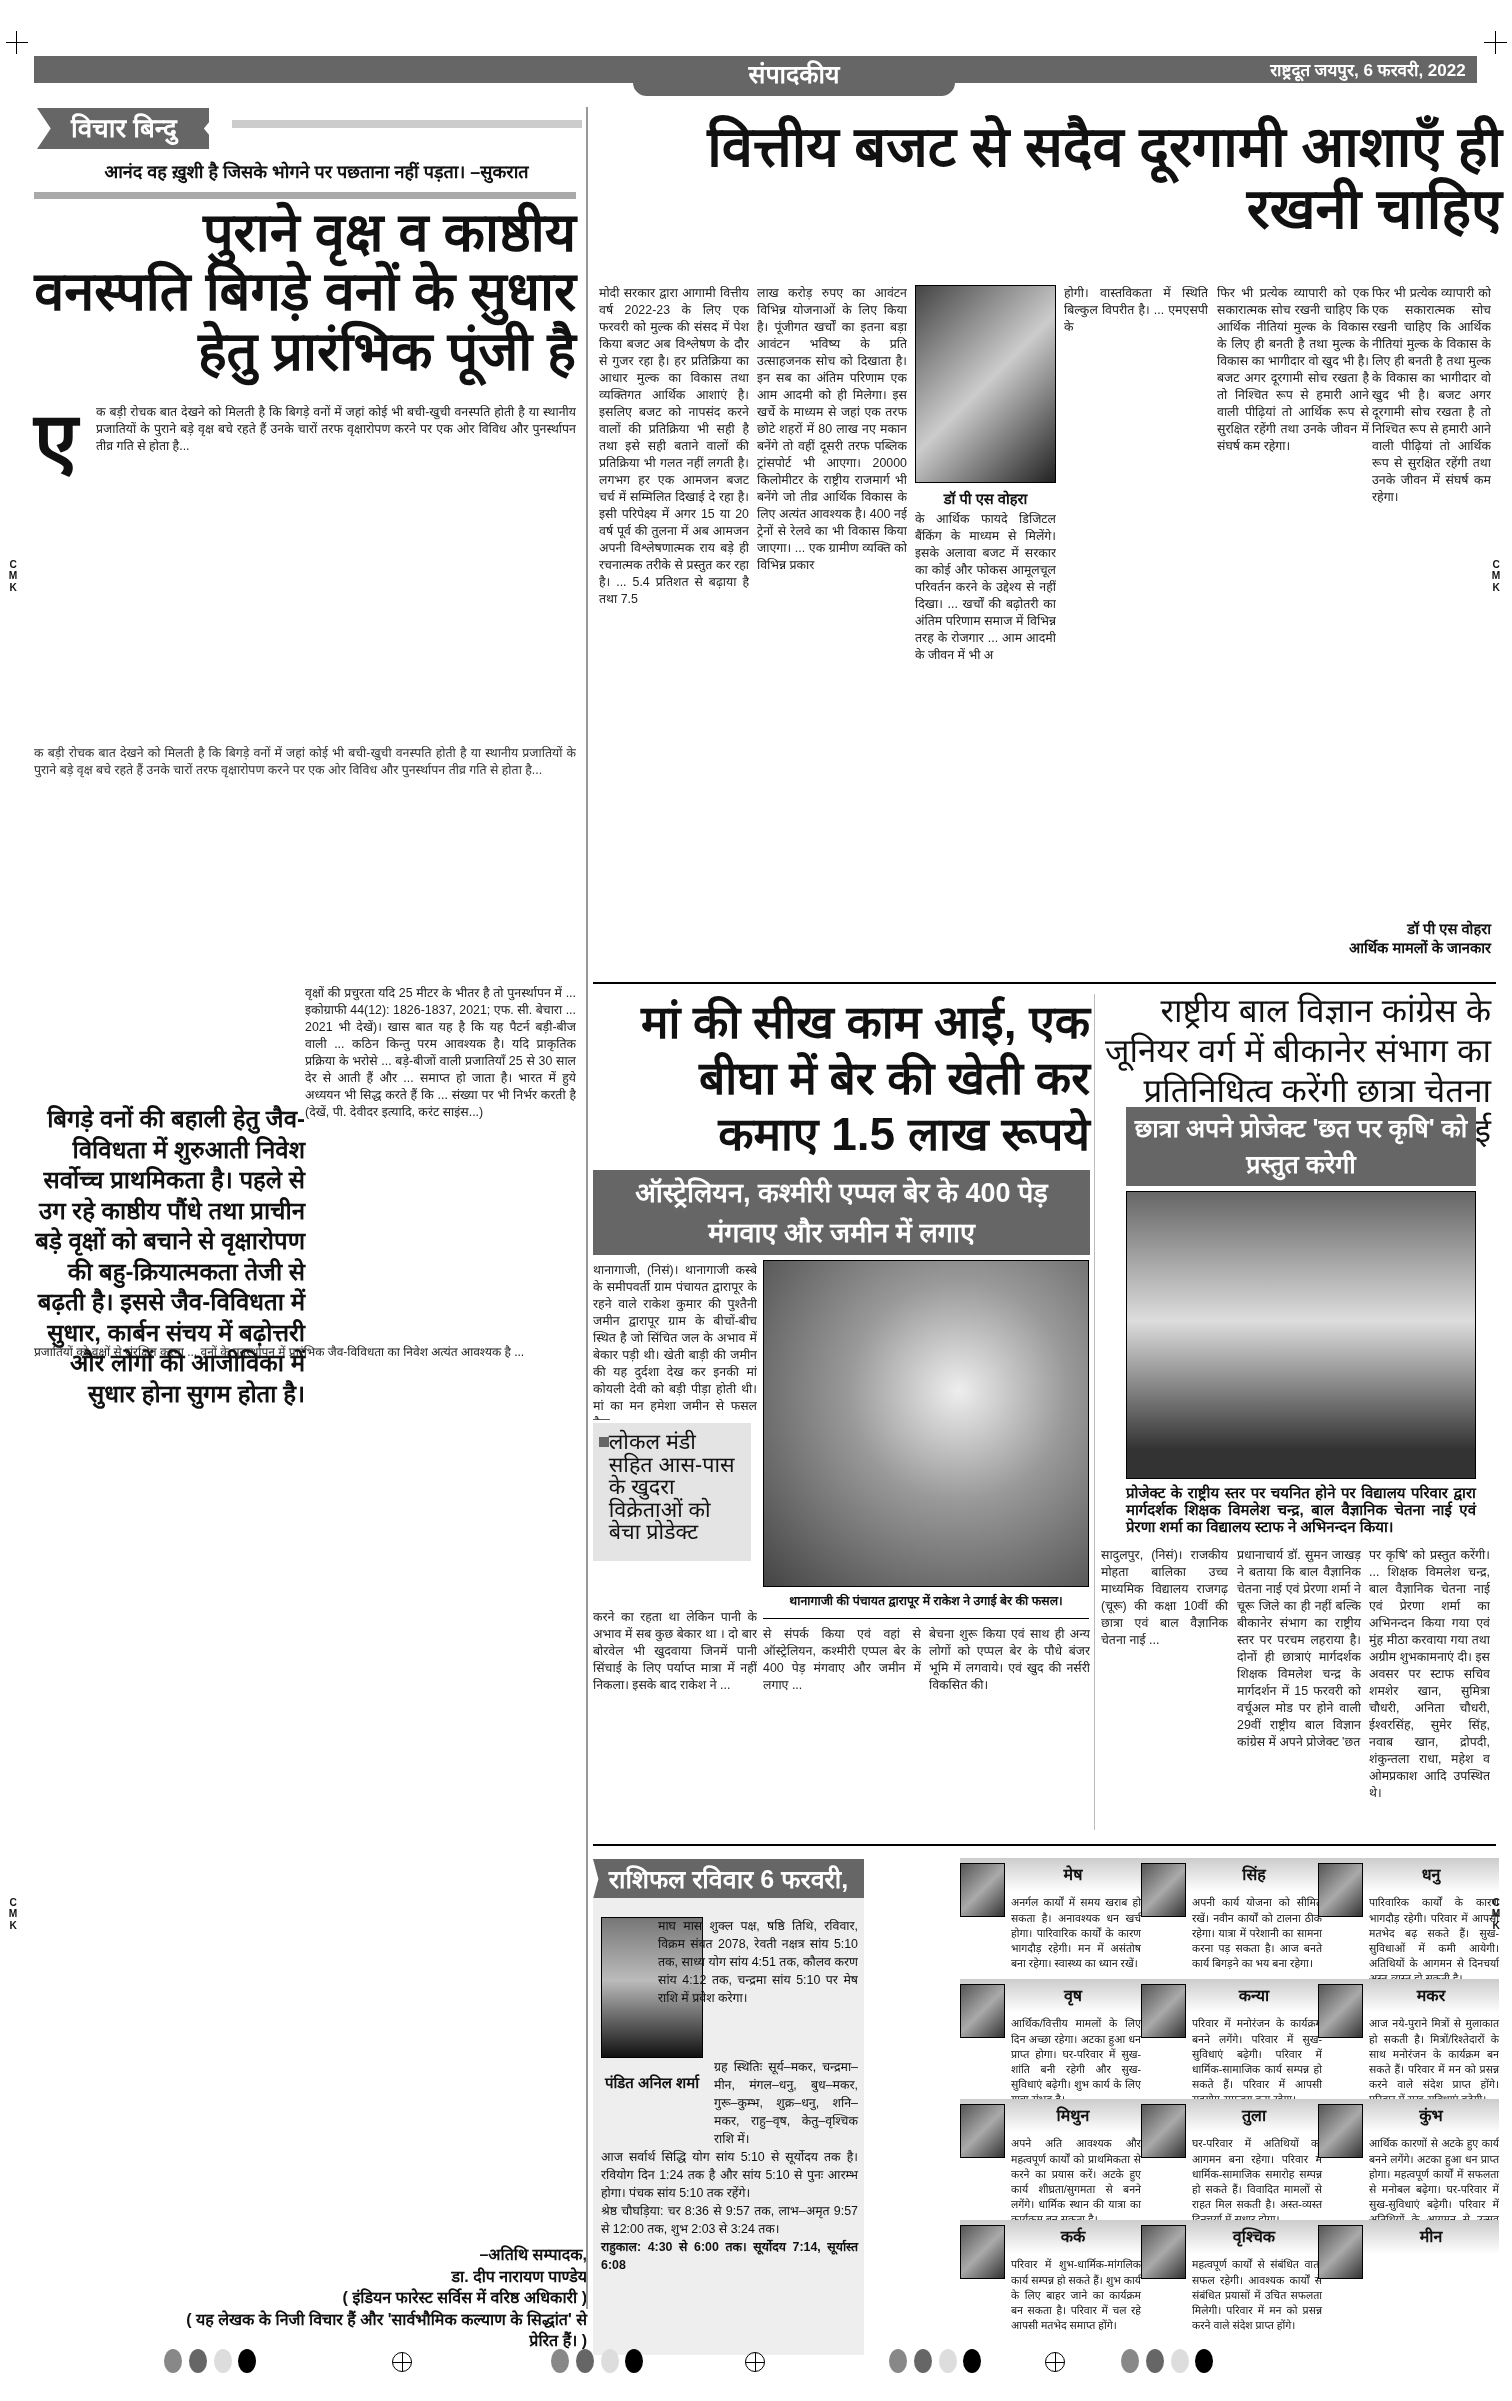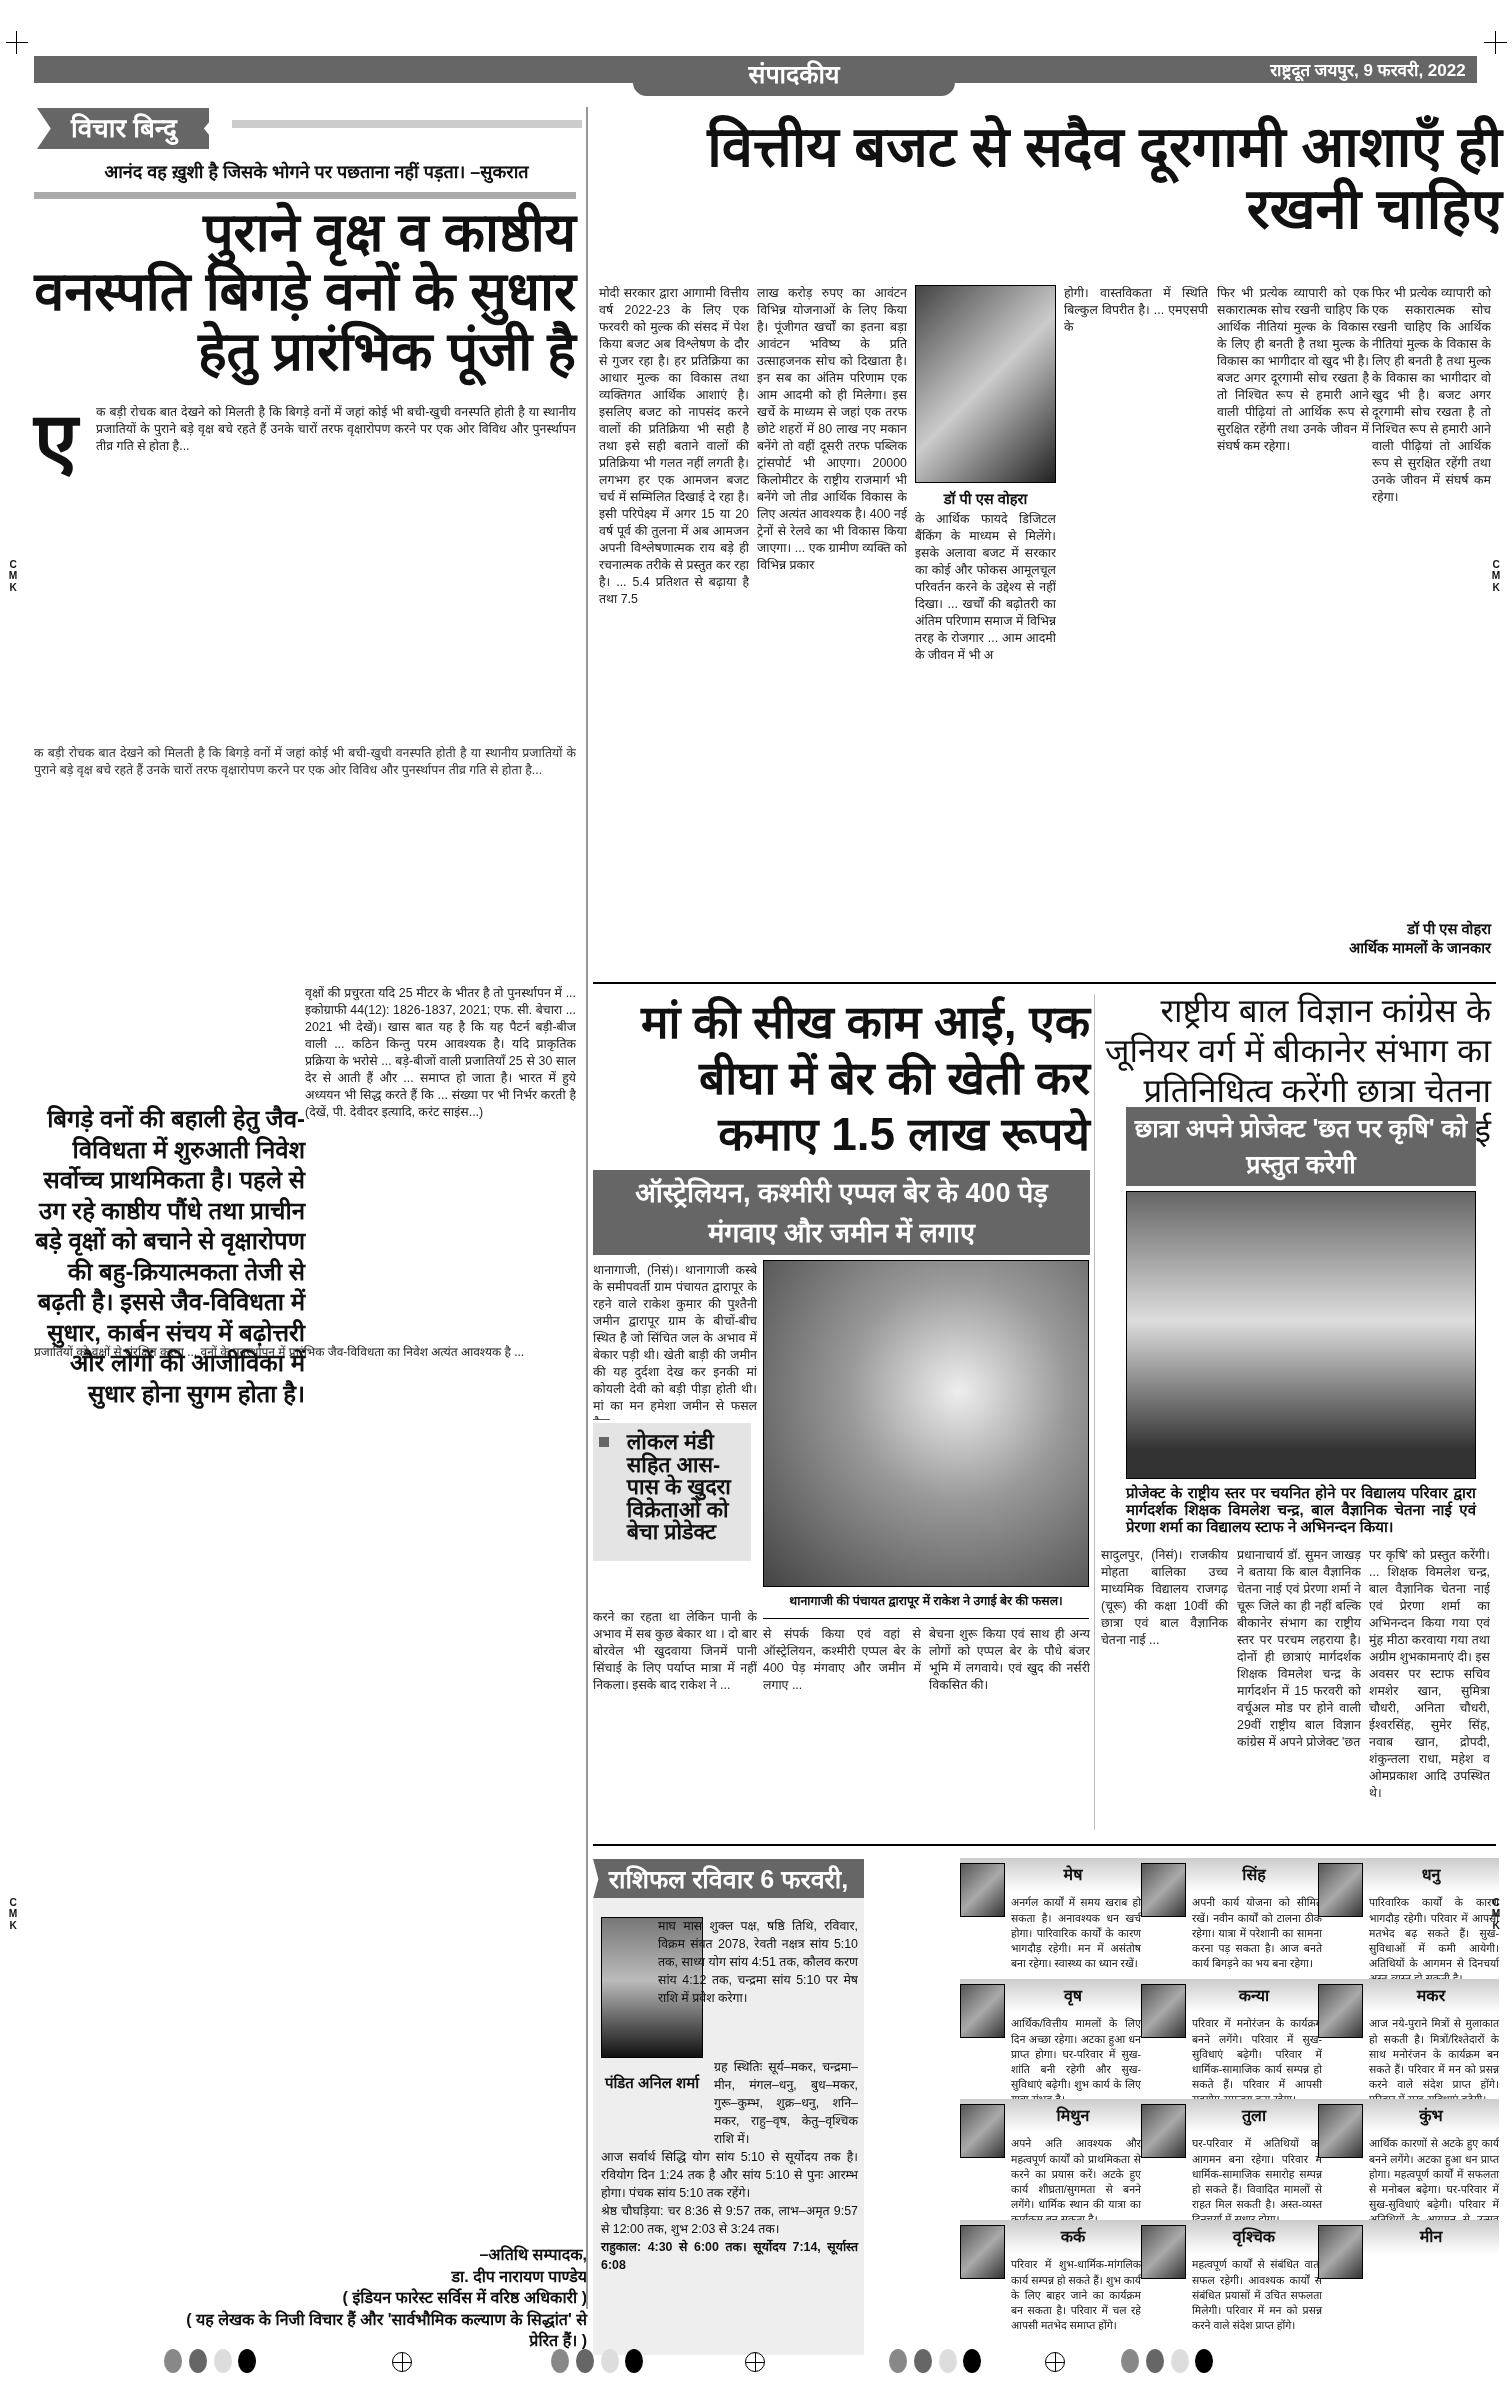--- a/index.html
+++ b/index.html
@@ -22,21 +22,21 @@
 .leftHead{left:34px;top:203px;width:542px;font-size:54px}
 .dropcap{left:34px;top:401px;font-size:79px;font-weight:bold;line-height:1}
 .pull{left:34px;top:1104px;width:271px;font-size:24px;font-weight:bold;line-height:30.5px;text-align:right}
 .byline-left{left:169px;top:2244px;width:418px;text-align:right;font-size:16px;font-weight:bold;line-height:21.5px}
 .mainHead{left:599px;top:116px;width:903px;font-size:56px}
 .photo{background:linear-gradient(135deg,#444,#ccc 50%,#222);border:1.1px solid #000}
 .caption{font-size:14.7px;font-weight:bold;text-align:center}
 .hr-black{height:2.3px;background:#000}
 .grayband{background:#666;color:#fff;text-align:center;font-weight:bold}
 .bullets{left:593px;top:1423px;width:158px;background:#e4e4e4;padding:8px 5.6px}
-.bullet{display:flex;gap:18px;font-size:21.5px;font-weight:bold;line-height:22.6px;margin-bottom:9px}
+.bullet{display:flex;gap:0;font-size:21.5px;font-weight:normal;line-height:22.6px;margin-bottom:9px}
 .bullet .sq{flex:0 0 10.2px;height:10.2px;background:#666;margin-top:5.6px}
 .rashi-band{left:593px;top:1859px;width:271px;height:40px;background:#666;color:#fff;font-size:25px;font-weight:bold;line-height:40px;text-align:center;clip-path:polygon(0 0,100% 0,100% 100%,0 100%,2% 50%)}
 .rashi-panel{left:593px;top:1898px;width:271px;height:457px;background:#eee}
 .zcell{position:absolute;width:181px}
 .zcell .hd{height:34px;background:linear-gradient(#ccc,#fff);font-size:16px;font-weight:bold;text-align:center;line-height:34px;padding-left:45px}
 .zcell .img{position:absolute;left:0;top:4.5px;width:45px;height:54px;background:linear-gradient(135deg,#555,#aaa,#333);border:1.1px solid #000}
 .zcell .tx{font-size:10.7px;line-height:15.2px;text-align:justify;padding-left:51px;margin-top:3.4px}
 .dots{position:absolute;display:flex;gap:6.8px}
 .dot{width:18px;height:24px;border-radius:50%}
 .target{position:absolute;width:20.3px;height:20.3px;border:1.1px solid #000;border-radius:50%}
@@ -45,21 +45,21 @@
 .cmk{position:absolute;font-size:10.2px;font-weight:bold;line-height:11.3px;text-align:center;width:10.2px}
 </style>
 </head>
 <body>
 
 <div class="regmark" style="left:5.6px;top:31px"></div>
 <div class="regmark" style="left:1484px;top:31px"></div>
 
 <div class="abs topbar">
   <div class="tab">संपादकीय</div>
-  <div class="date">राष्ट्रदूत जयपुर, 9 फरवरी, 2022</div>
+  <div class="date">राष्ट्रदूत जयपुर, 6 फरवरी, 2022</div>
 </div>
 
 <div class="abs vb-tag">विचार बिन्दु</div>
 <div class="abs vb-line"></div>
 <div class="abs quote">आनंद वह ख़ुशी है जिसके भोगने पर पछताना नहीं पड़ता।  –सुकरात</div>
 <div class="abs rule" style="left:34px;top:192px;width:542px"></div>
 <h1 class="abs head leftHead">पुराने वृक्ष व काष्ठीय वनस्पति बिगड़े वनों के सुधार हेतु प्रारंभिक पूंजी है</h1>
 <div class="abs dropcap">ए</div>
 <div class="abs txt" style="left:96px;top:404px;width:480px;height:339px;overflow:hidden">क बड़ी रोचक बात देखने को मिलती है कि बिगड़े वनों में जहां कोई भी बची-खुची वनस्पति होती है या स्थानीय प्रजातियों के पुराने बड़े वृक्ष बचे रहते हैं उनके चारों तरफ वृक्षारोपण करने पर एक ओर विविध और पुनर्स्थापन तीव्र गति से होता है...</div>
 <div class="abs txt" style="left:34px;top:745px;width:542px;height:237px;overflow:hidden;color:#333">क बड़ी रोचक बात देखने को मिलती है कि बिगड़े वनों में जहां कोई भी बची-खुची वनस्पति होती है या स्थानीय प्रजातियों के पुराने बड़े वृक्ष बचे रहते हैं उनके चारों तरफ वृक्षारोपण करने पर एक ओर विविध और पुनर्स्थापन तीव्र गति से होता है...</div>

